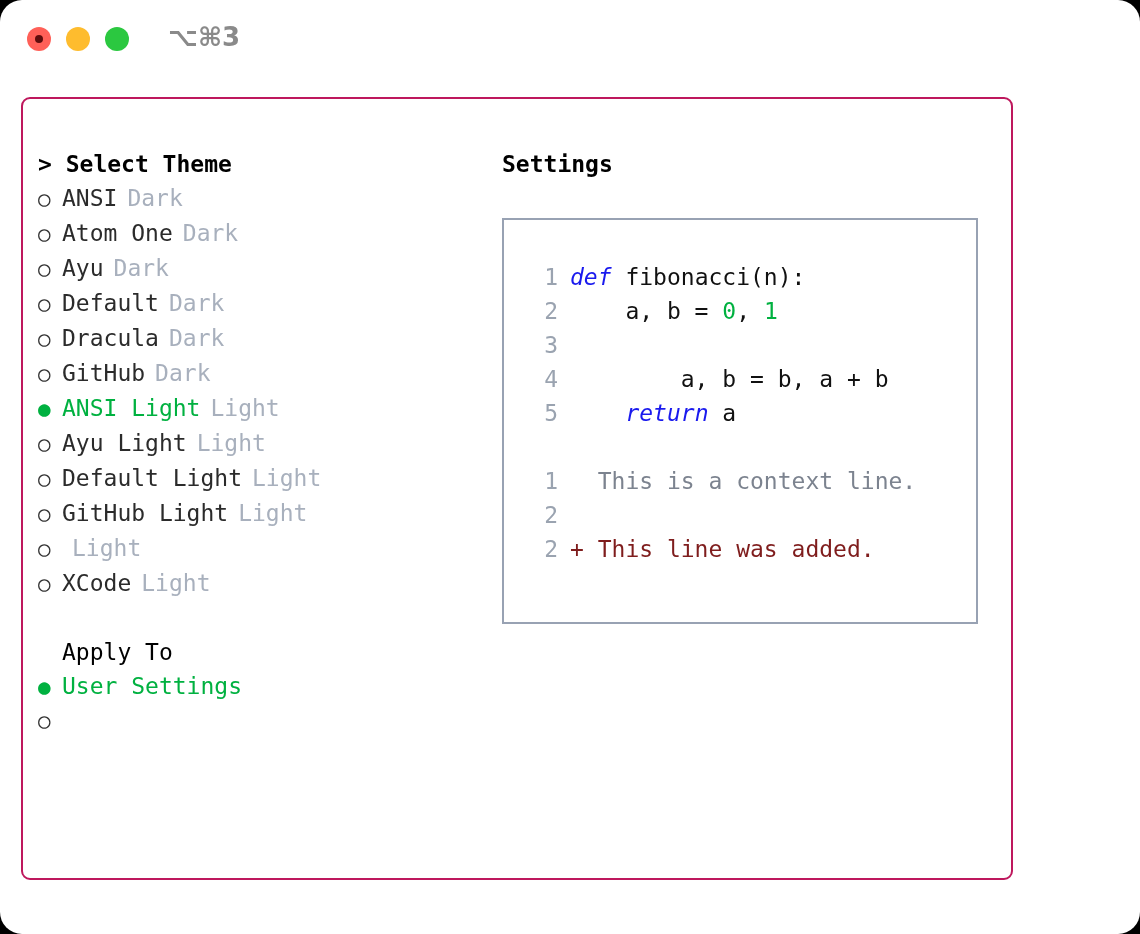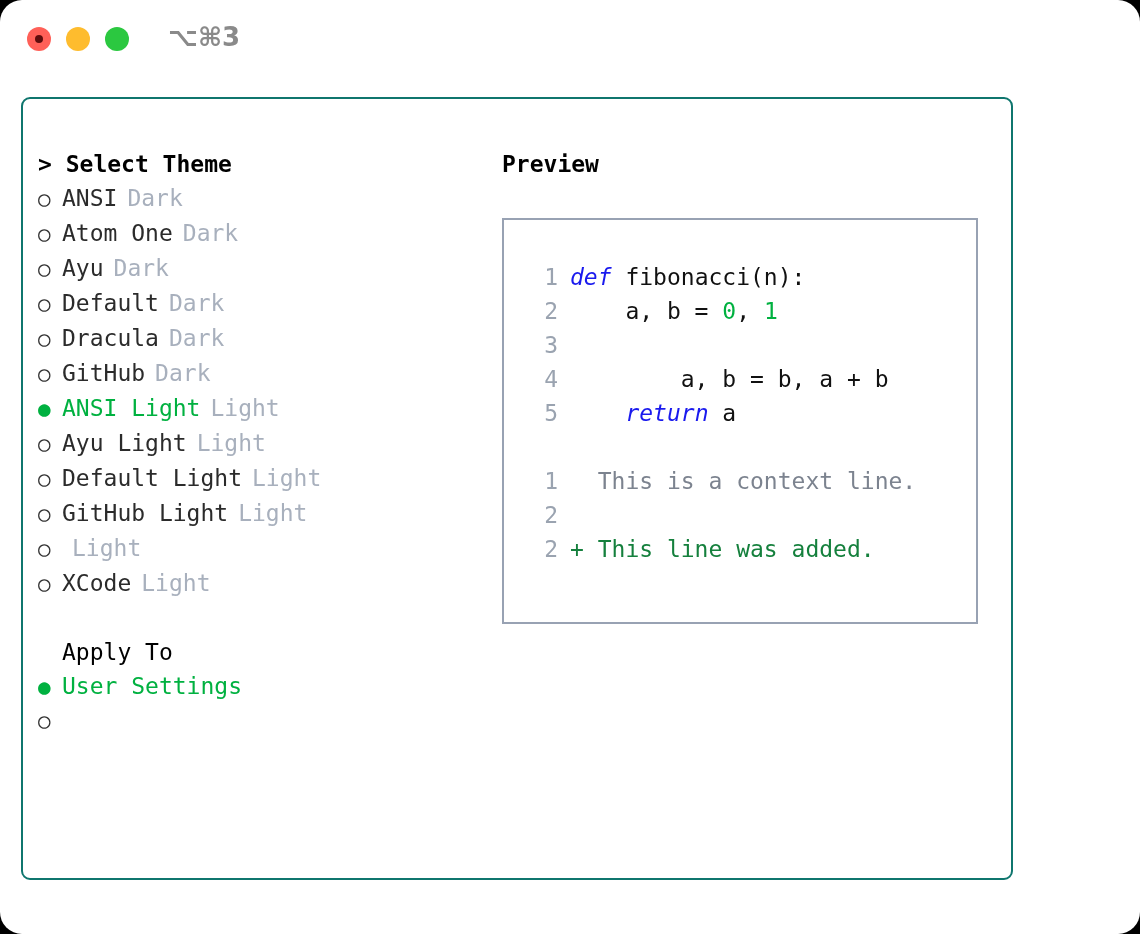--- a/index.html
+++ b/index.html
@@ -70,21 +70,21 @@
     white-space: pre;
   }
 
   
   .panel {
     position: absolute;
     left: 21px;
     top: 97px;
     width: 992px;
     height: 783px;
-    border: 2px solid #0f766e;
+    border: 2px solid #be185d;
     border-radius: 9px;
     box-sizing: border-box;
     background: #ffffff;
   }
 
   .columns {
     position: absolute;
     left: 0; top: 0;
     width: 100%;
     height: 100%;
@@ -186,21 +186,21 @@
     margin-right: 12px;
   }
   .code-text { white-space: pre; }
 
   .tok-kw   { color: #1a1aee; font-style: italic; }
   .tok-fn   { color: #1fc8c8; }
   .tok-num  { color: #00b140; }
   .tok-id   { color: #111111; }
   .tok-ctx  { color: #7c838f; }
   .tok-del  { color: #c21b1b; }
-  .tok-add  { color: #15803d; margin-top: 12px; }
+  .tok-add  { color: #7f1d1d; margin-top: 12px; }
 
   .gap-line { height: 34px; }
 </style>
 </head>
 <body>
 
 <div class="window">
 
   <div class="titlebar">
     <div class="traffic">
@@ -237,21 +237,21 @@
         <div class="section-label">Apply To</div>
         <div id="apply-list">
             <div class="opt-row selected"><span class="bullet on">●</span><span class="opt-label">User Settings</span></div>
             <div class="opt-row"><span class="bullet">○</span></div>
           </div>
 
         <div class="spacer-row"></div>
       </div>
 
       <div class="right-col">
-        <div class="preview-title">Preview</div>
+        <div class="preview-title">Settings</div>
         <div class="preview-box">
           <div id="code-block">
               <div class="code-line"><span class="lnum">1</span><span class="code-text"><span class="tok-kw">def </span><span class="tok-id">fibonacci(n):</span></span></div>
               <div class="code-line"><span class="lnum">2</span><span class="code-text"><span class="tok-id">    a, b = </span><span class="tok-num">0</span><span class="tok-id">, </span><span class="tok-num">1</span></span></div>
               <div class="code-line"><span class="lnum">3</span></div>
               <div class="code-line"><span class="lnum">4</span><span class="code-text"><span class="tok-id">        a, b = b, a + b</span></span></div>
               <div class="code-line"><span class="lnum">5</span><span class="code-text"><span class="tok-id">    </span><span class="tok-kw">return</span><span class="tok-id"> a</span></span></div>
             </div>
           <div class="gap-line"></div>
           <div id="diff-block">

